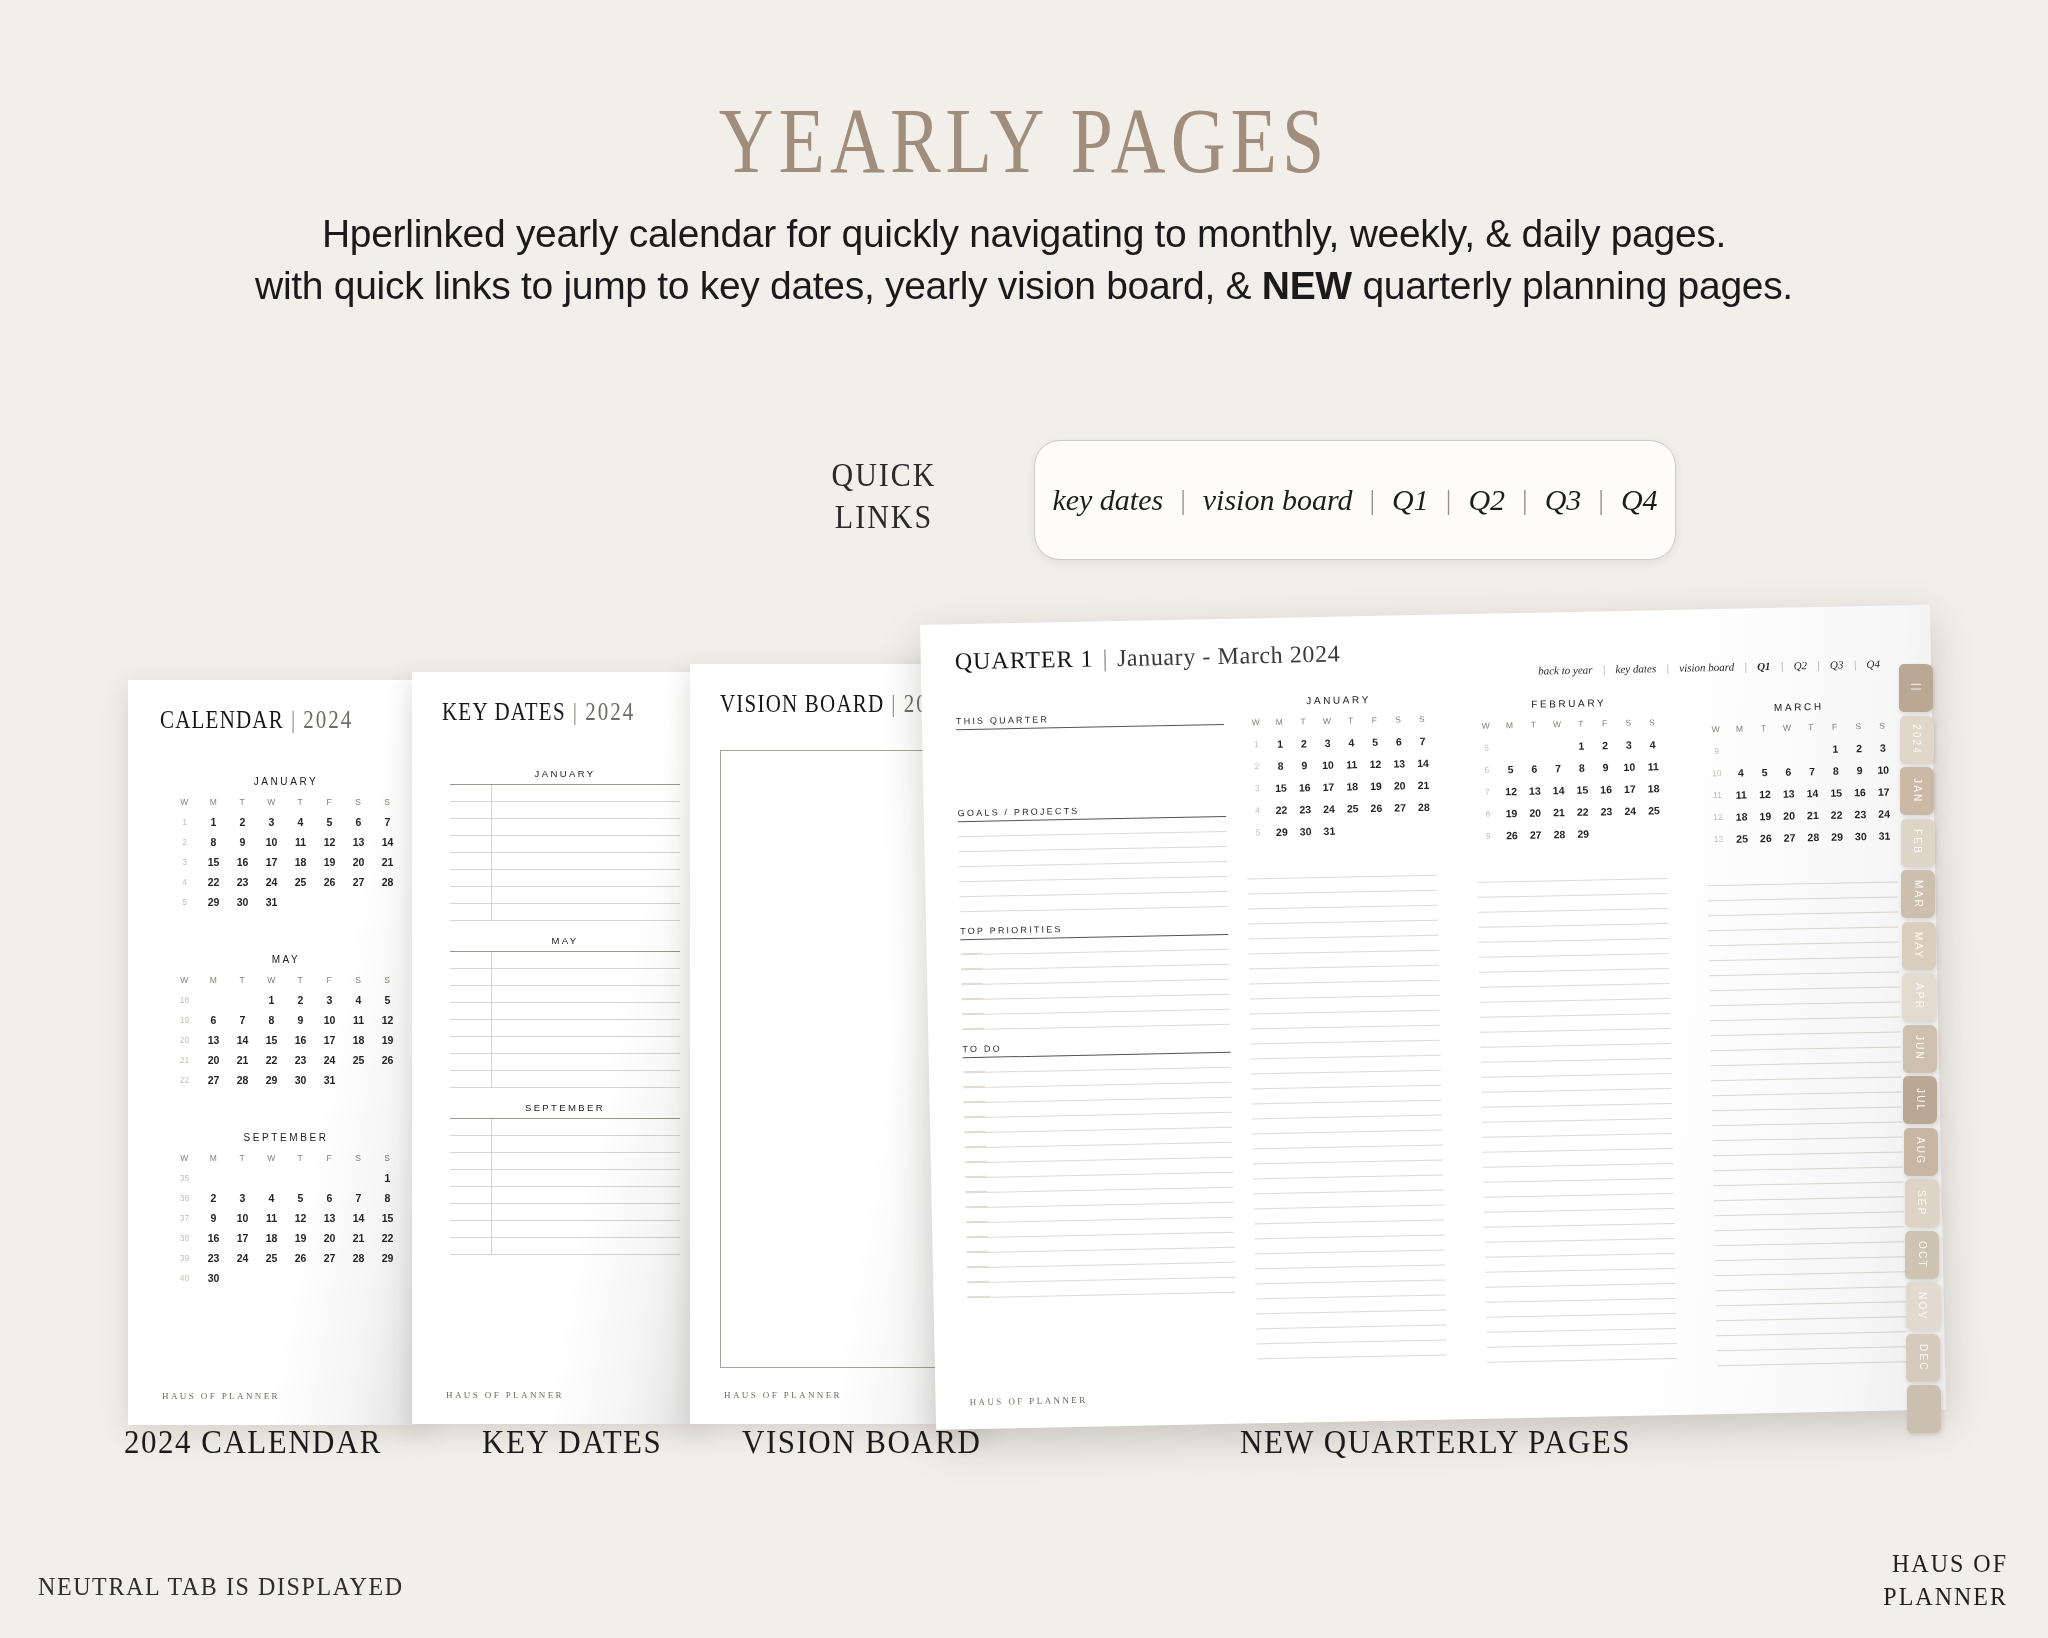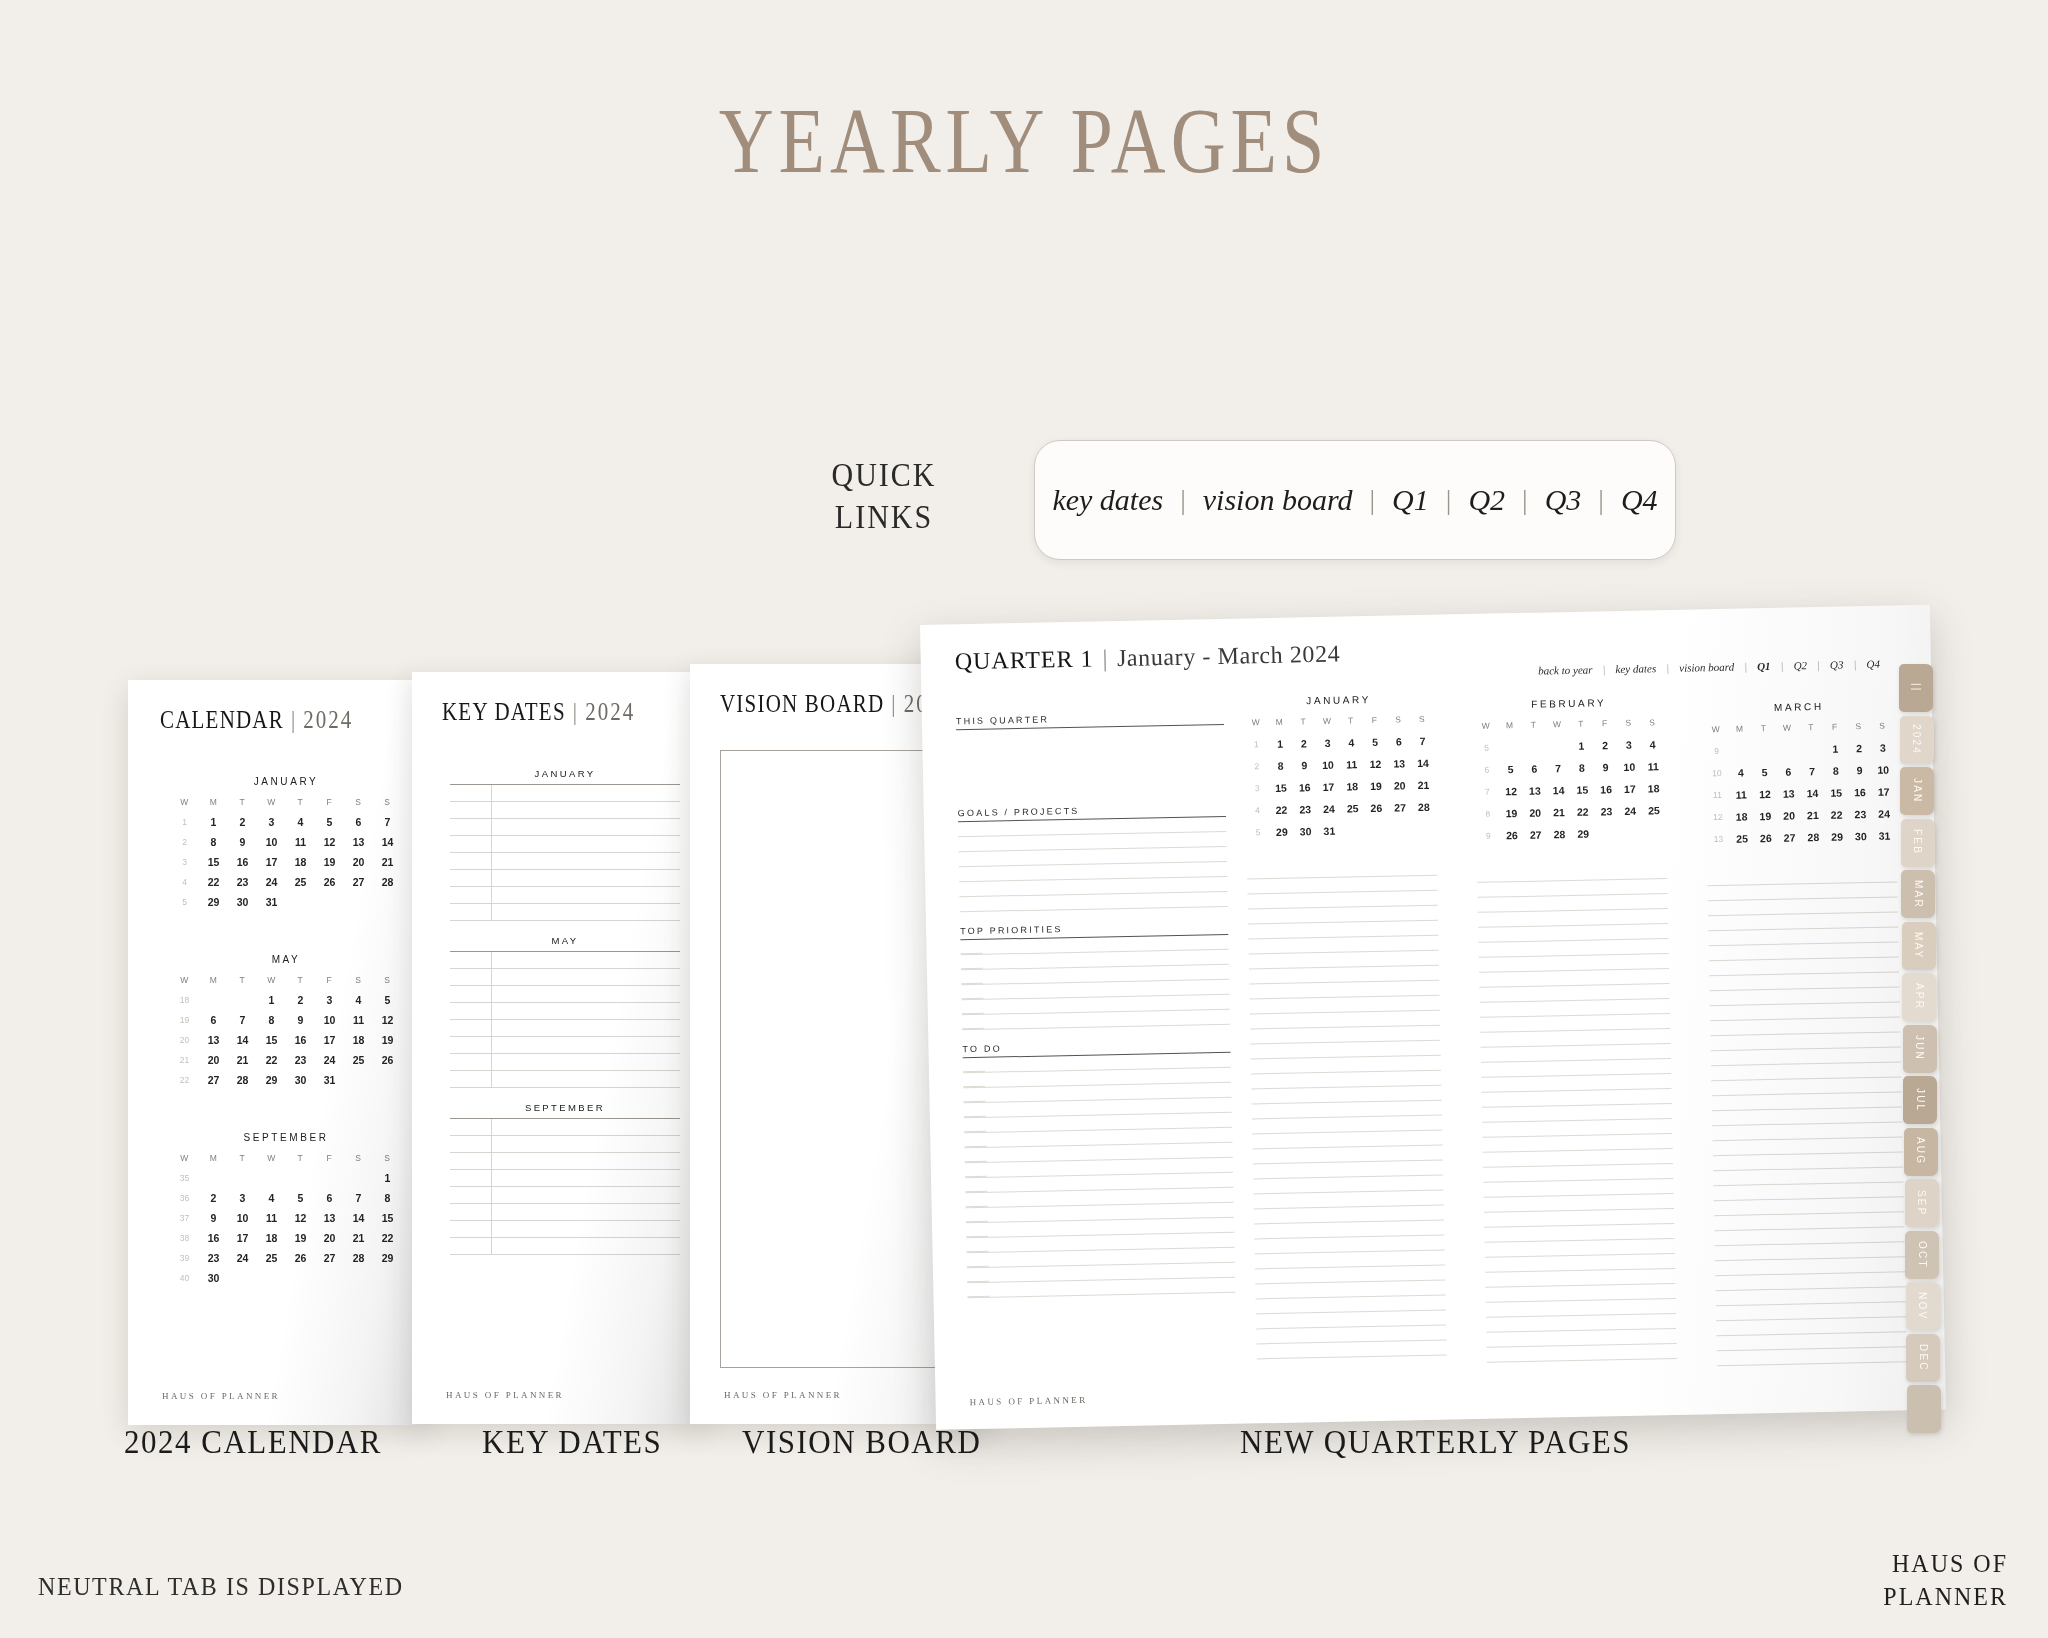--- a/index.html
+++ b/index.html
@@ -151,20 +151,24 @@
     color:#1f1f1f;line-height:30px;transform:scaleY(1.08);
   }
 </style>
 </head>
 <body>
 
 <div class="stage">
 
   <div class="title">YEARLY PAGES</div>
 
+  <div class="subtitle">
+    <div>Hperlinked yearly calendar for quickly navigating to monthly, weekly, &amp; daily pages.</div>
+    <div><span>with quick links to jump to key dates, yearly vision board, &amp; </span><b>NEW</b><span> quarterly planning pages.</span></div>
+  </div>
 
   <div class="ql-wrap">
     <div class="ql-inner">
       <div class="ql-label">
         <div>QUICK</div>
         <div>LINKS</div>
       </div>
       <div class="ql-box">
         <div class="ql-items" id="ql-items">
             <span class="ql-item">key dates</span>

